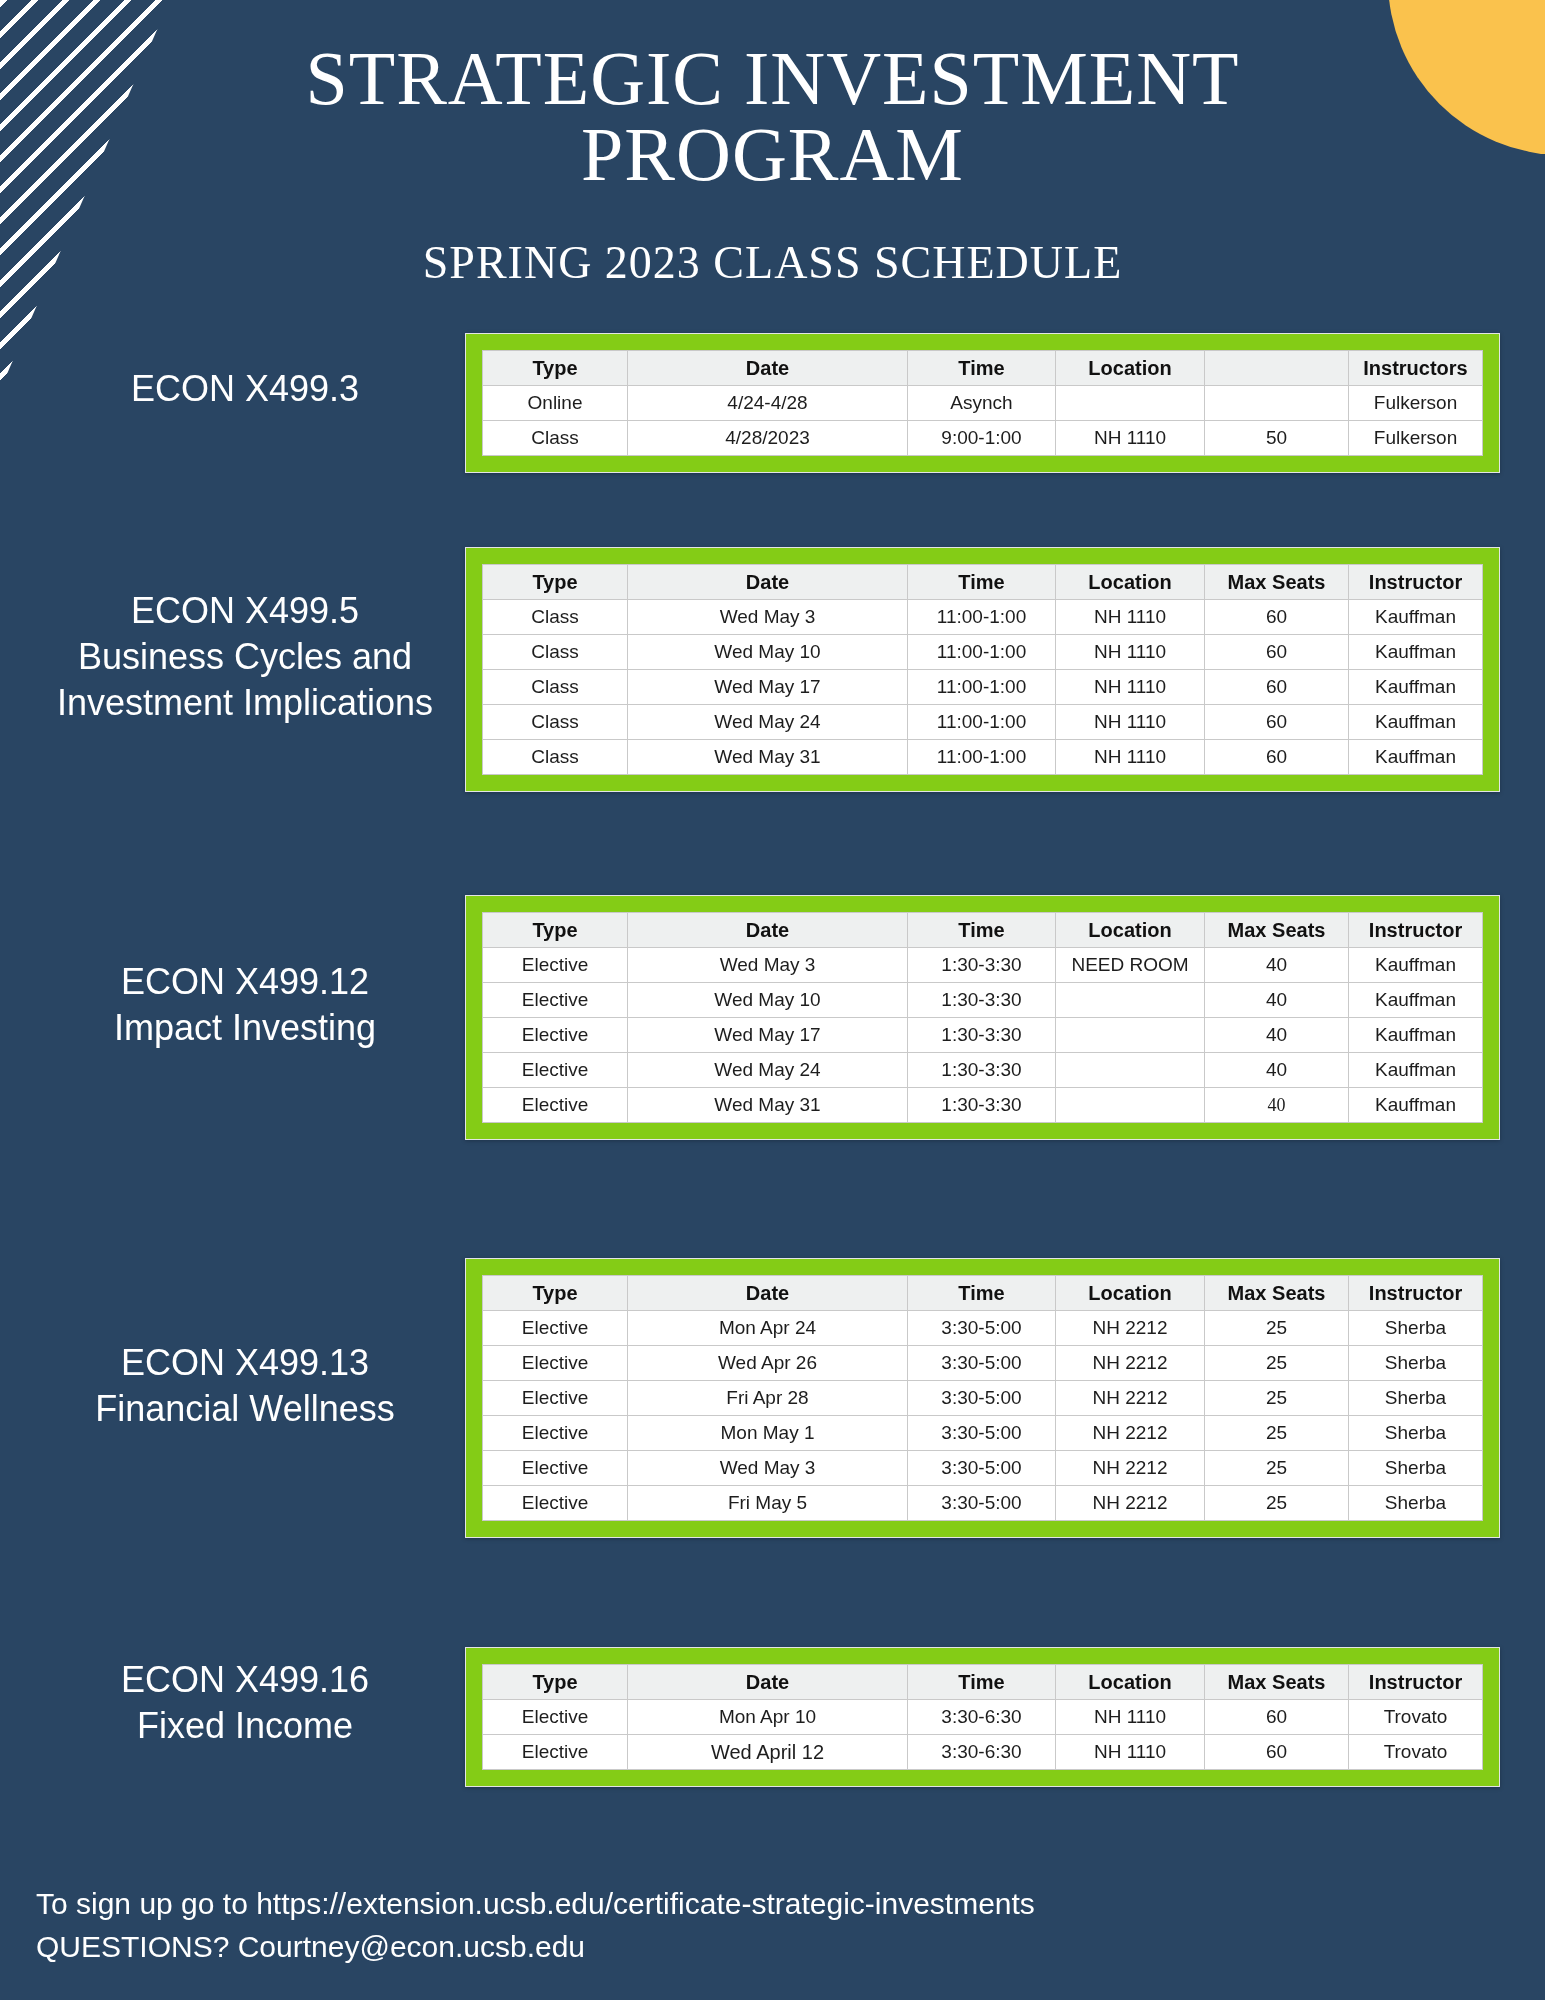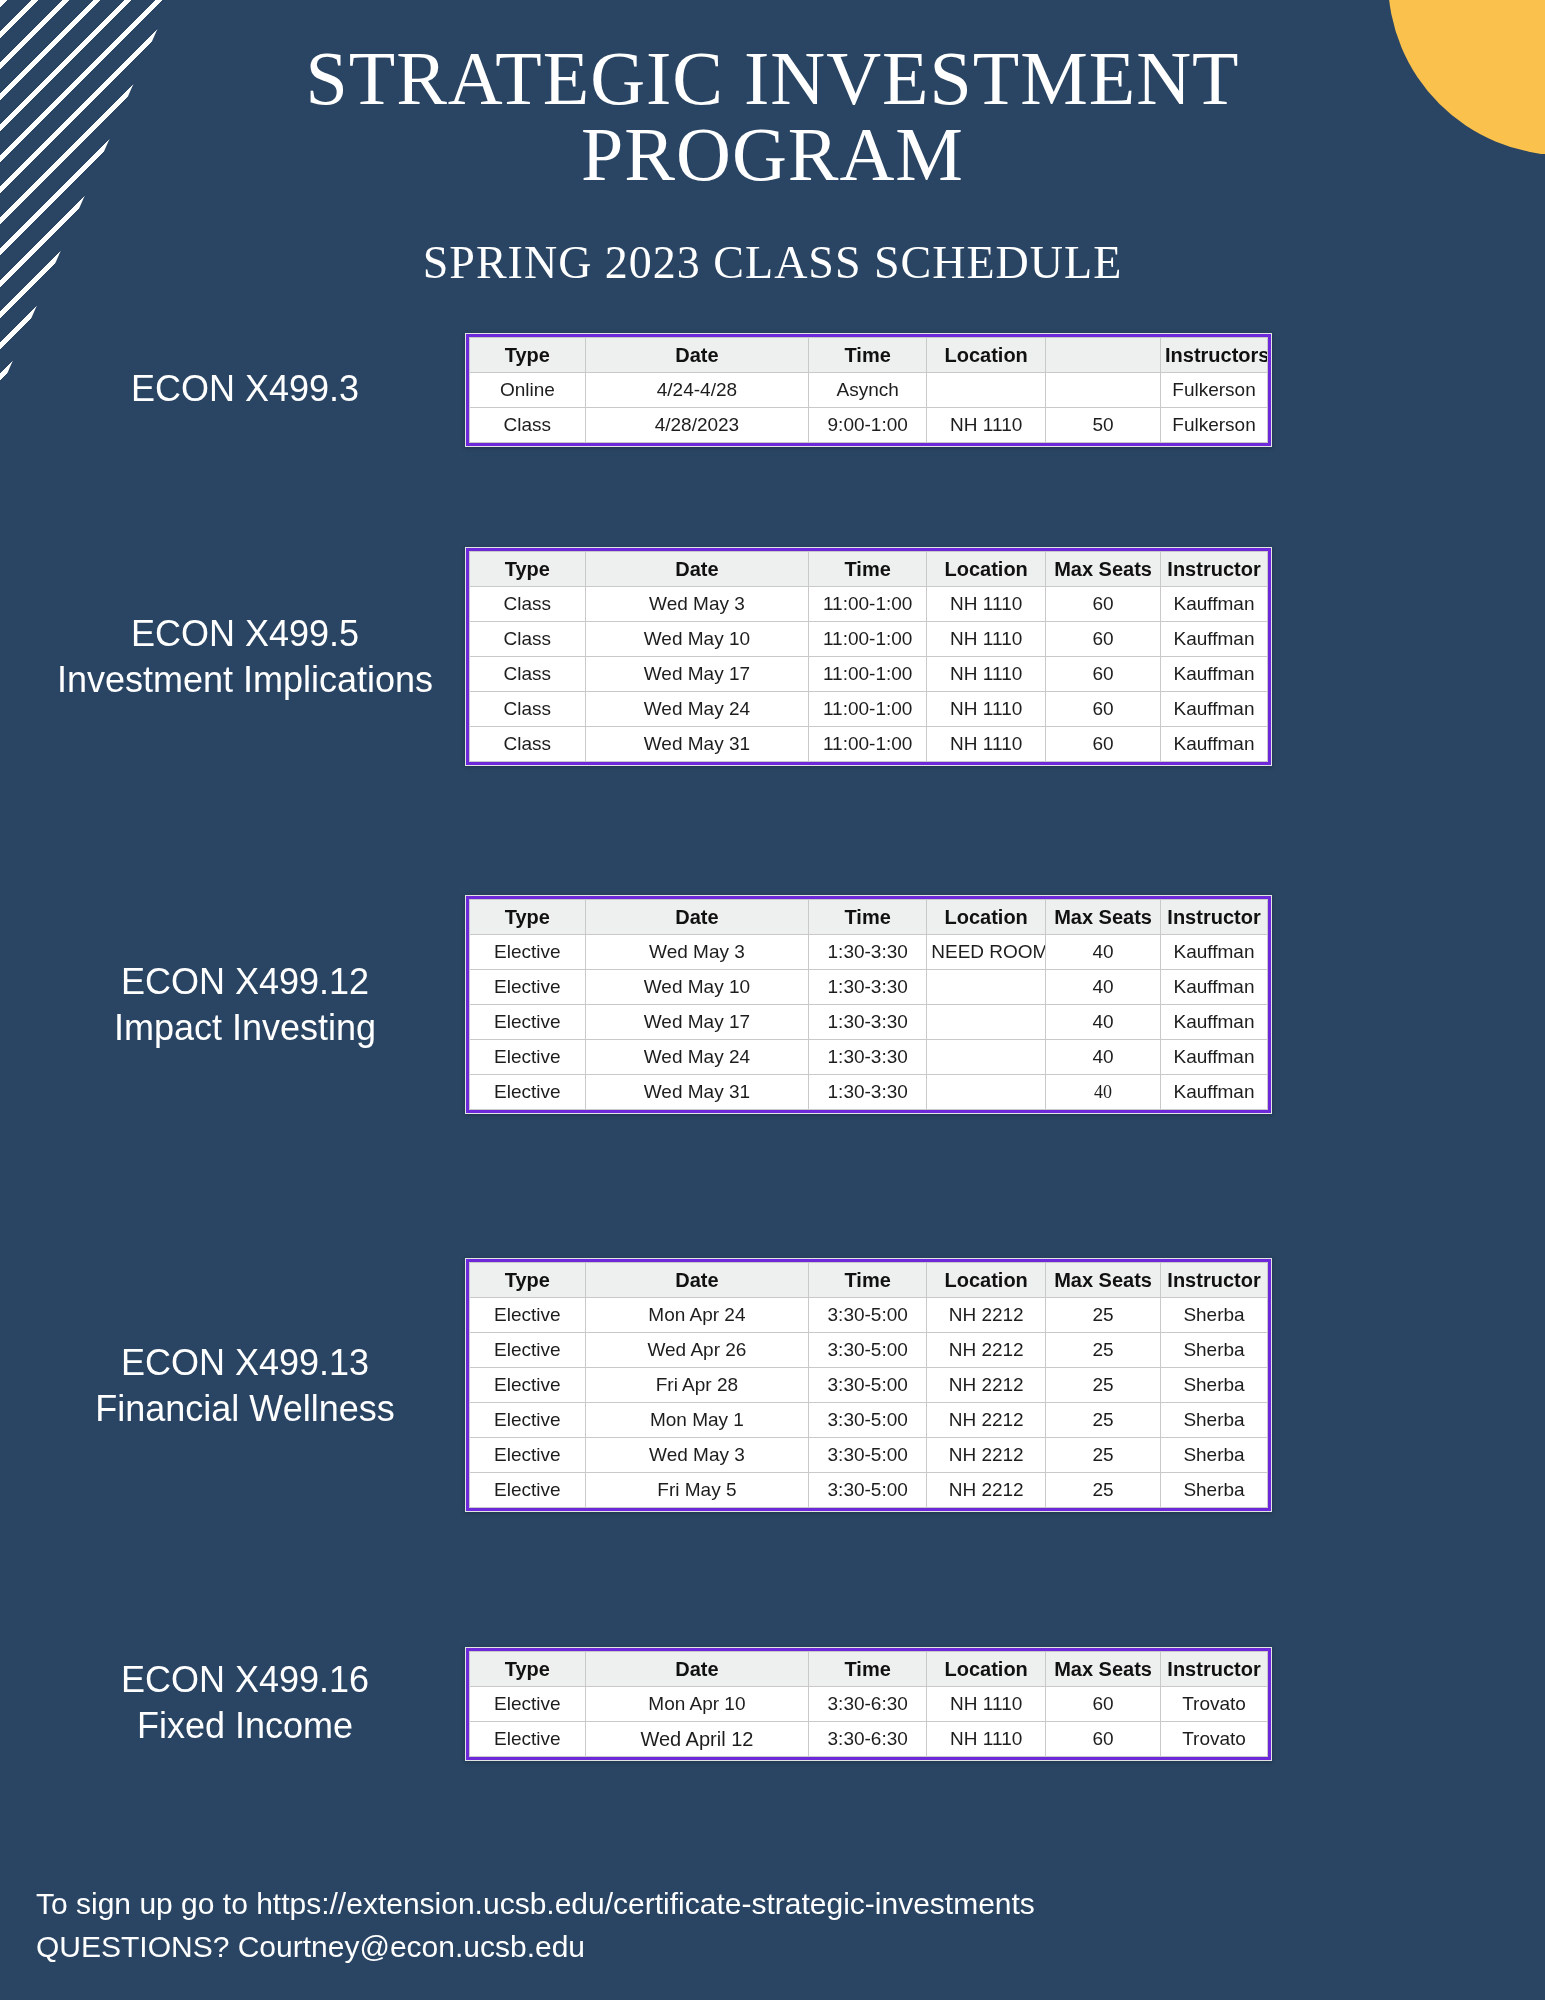--- a/index.html
+++ b/index.html
@@ -39,22 +39,22 @@
   #sections-root .section:nth-of-type(3){top:895px;height:220px;}
   #sections-root .section:nth-of-type(4){top:1258px;height:256px;}
   #sections-root .section:nth-of-type(5){top:1647px;height:112px;}
   .course-label{
     position:absolute;left:25px;width:440px;top:50%;
     transform:translateY(-50%);
     text-align:center;color:#ffffff;
     font-size:36px;line-height:46px;
   }
   .table-wrap{
-    position:absolute;left:465px;top:0;width:807px;
-    background:#6d28d9;padding:3px;box-sizing:border-box;
+    position:absolute;left:465px;top:0;width:1035px;
+    background:#84cc16;padding:16px;box-sizing:border-box;
     border:1px solid #e3e5e5;
     box-shadow:0 1px 4px rgba(0,0,0,0.25);
   }
   table.sched{
     width:100%;border-collapse:collapse;table-layout:fixed;
     background:#ffffff;
   }
   table.sched th, table.sched td{
     border:1px solid #c9c9c9;
     height:34px;padding:0 4px;
@@ -130,20 +130,21 @@
               <td>50</td>
               <td>Fulkerson</td>
             </tr>
           </tbody>
         </table>
       </div>
     </div>
     <div class="section">
       <div class="course-label">
         <div>ECON X499.5</div>
+        <div>Business Cycles and</div>
         <div>Investment Implications</div>
       </div>
       <div class="table-wrap">
         <table class="sched">
           <colgroup>
             <col style="width: 14.5%;">
             <col style="width: 28%;">
             <col style="width: 14.8%;">
             <col style="width: 14.9%;">
             <col style="width: 14.4%;">

